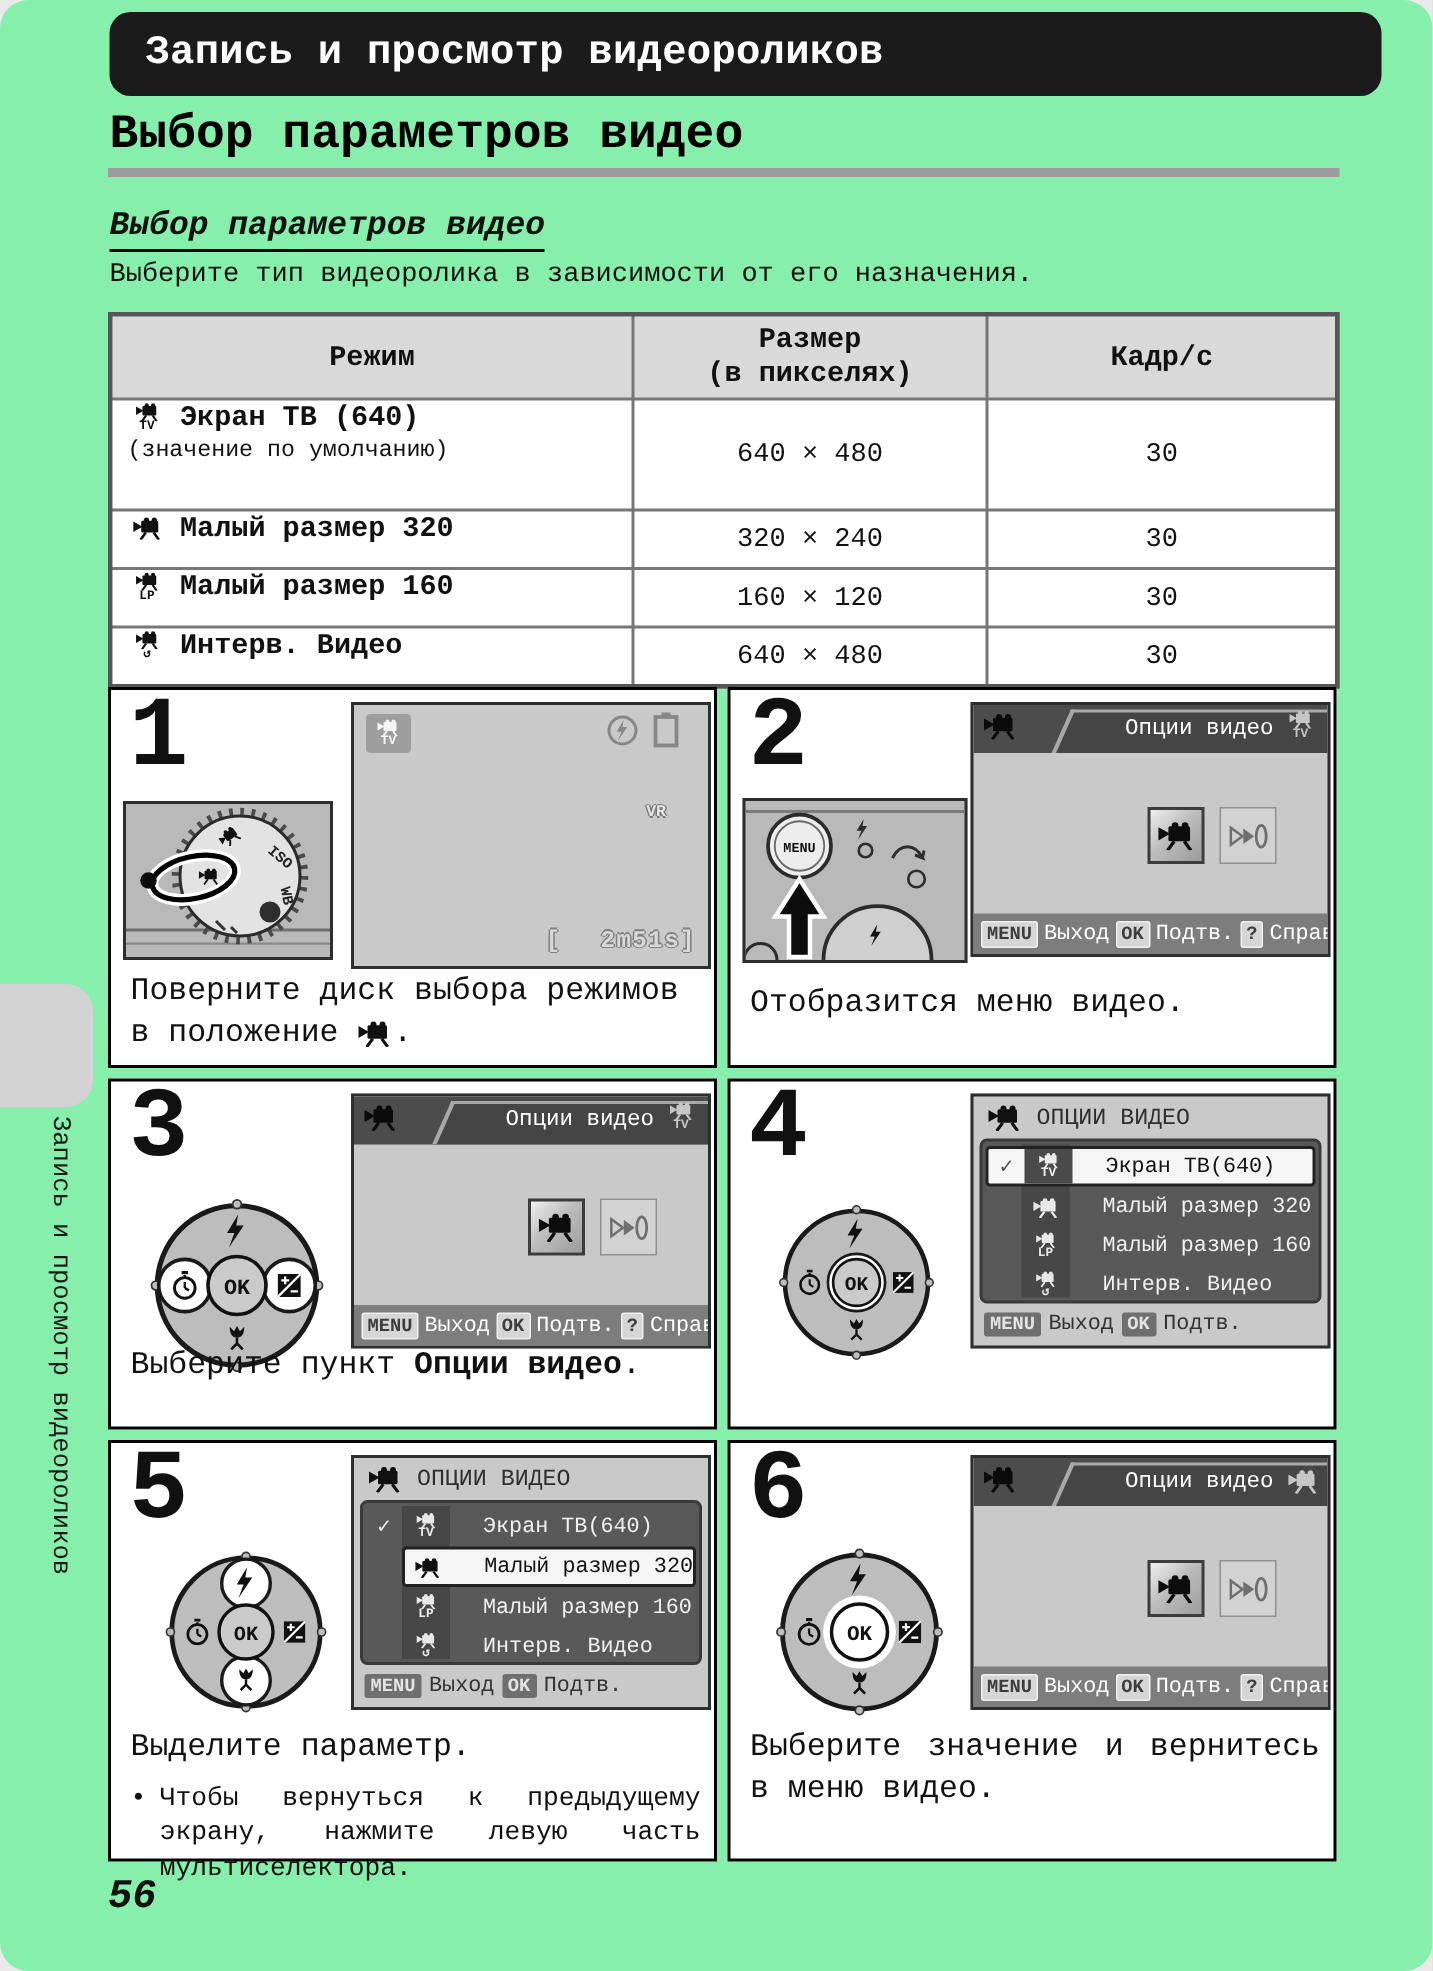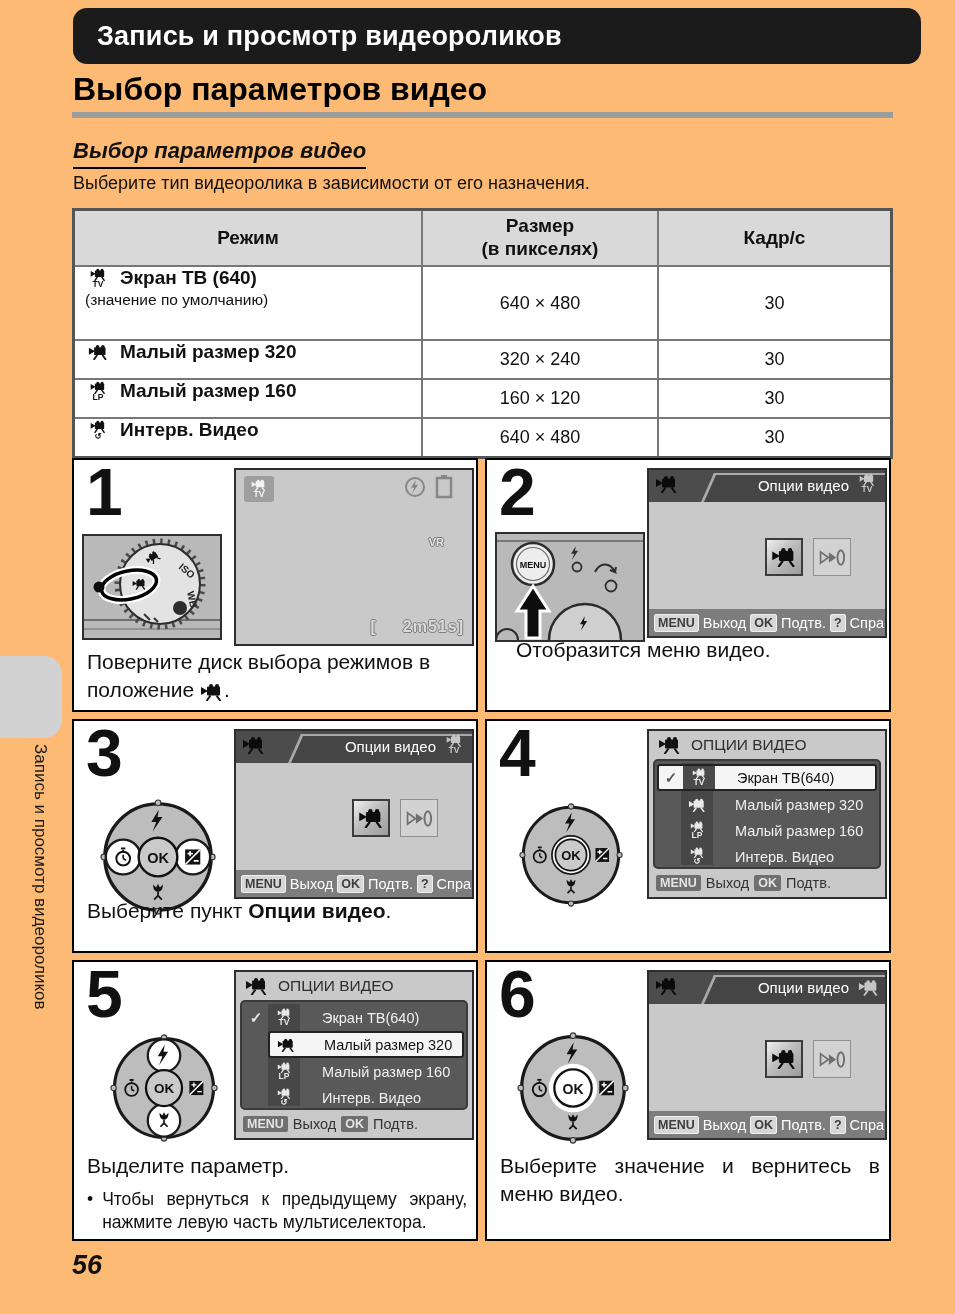--- a/index.html
+++ b/index.html
@@ -1,17 +1,17 @@
 <!DOCTYPE html>
 <html><head>
 <meta charset="utf-8">
 <style>
   html,body{margin:0;padding:0;background:#e9e9e9;}
-  .page{position:relative;width:955px;height:1314px;background:#fdba74;overflow:hidden;
-        font-family:Liberation Sans, sans-serif;color:#111;}
+  .page{position:relative;width:955px;height:1314px;background:#86efac;overflow:hidden;
+        font-family:Liberation Mono, monospace;color:#111;border-radius:19px;}
 
   
   .chapter-bar{position:absolute;left:73px;top:8px;width:848px;height:56px;
                background:#1b1b1b;border-radius:14px;display:flex;align-items:center;}
   .chapter-bar span{color:#fff;font-size:27px;font-weight:bold;padding-left:24px;letter-spacing:.2px;}
   .page-title{position:absolute;left:73px;top:71px;font-size:32px;font-weight:bold;color:#000;}
   .rule{position:absolute;left:72px;top:112px;width:821px;height:6px;background:#9c9c9c;}
   .subheading{position:absolute;left:73px;top:138px;font-size:22px;font-weight:bold;font-style:italic;
               border-bottom:2px solid #000;padding-bottom:3px;}
   .intro{position:absolute;left:73px;top:173px;font-size:18px;}
@@ -337,21 +337,21 @@
       </div>
       <div class="opt-foot">
         <span class="badge-light">MENU</span>
         <span>Выход</span>
         <span class="badge-light">OK</span>
         <span>Подтв.</span>
         <span class="badge-light">?</span>
         <span>Справка</span>
       </div>
     </div>
-    <div class="step-text" style="top:176px;margin-left:16px;">
+    <div class="step-text" style="top:196px;">
       <span>Отобразится меню видео.</span>
     </div>
   </div>
 
   <div class="step-box" style="left:72px;top:719px;width:406px;height:234px;">
     <div class="step-num">3</div>
     <div style="position:absolute;left:26px;top:78px;">
       <svg width="116" height="116" viewBox="0 0 120 120">
         <circle cx="60" cy="60" r="55" fill="#bdbdbd" stroke="#1a1a1a" stroke-width="3.5"></circle>
         <circle cx="60" cy="4" r="3" fill="#bdbdbd" stroke="#333" stroke-width="1.2"></circle>

